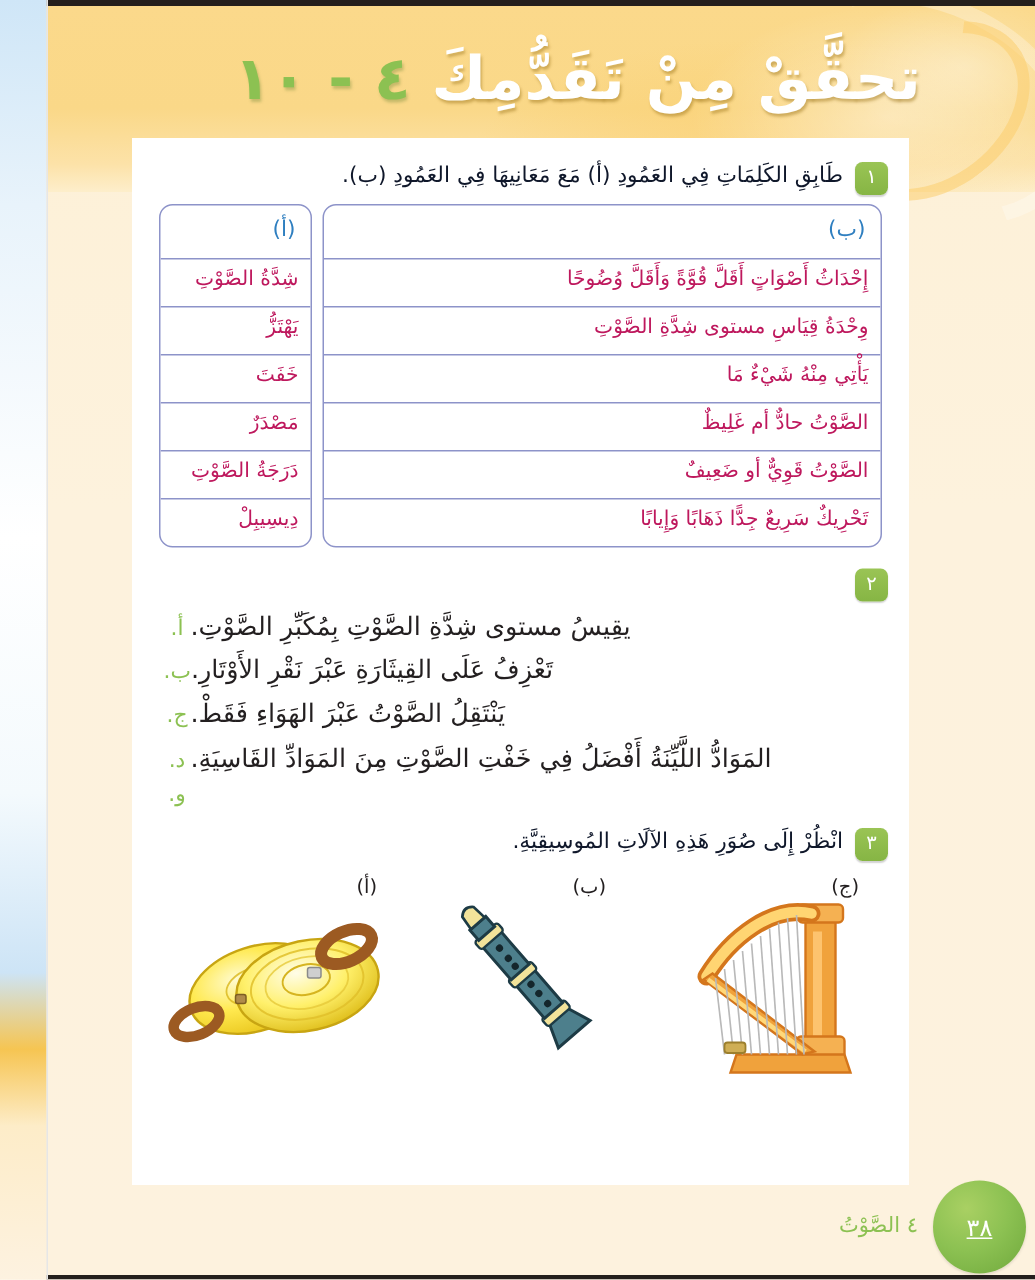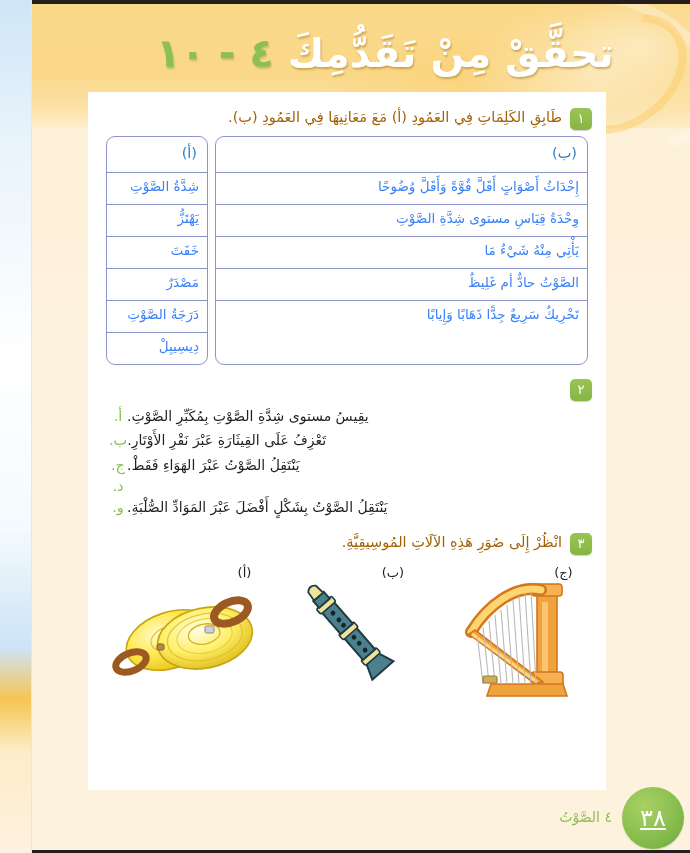--- a/index.html
+++ b/index.html
@@ -68,40 +68,40 @@
   .q{display:flex;flex-direction:row;align-items:flex-start;margin-bottom:4px;}
   .q-badge{
     flex:0 0 auto;width:22px;height:22px;border-radius:5px;
     background:linear-gradient(180deg,#9ac455 0%,#86b544 100%);
     color:#fff;font-size:13px;line-height:22px;text-align:center;
     margin-left:8px;margin-top:2px;
     box-shadow:0 1px 1px rgba(0,0,0,.18);
   }
   .q-text{
     flex:1 1 auto;text-align:right;
-    font-size:14.5px;line-height:1.55;color:#a16207;
+    font-size:14.5px;line-height:1.55;color:#0f172a;
     direction:rtl;
   }
 
   
   .match-wrap{
     display:flex;flex-direction:row;justify-content:flex-end;
     gap:7px;margin:6px 4px 12px 4px;
   }
   .col{
     border:1.6px solid #8d93c9;border-radius:9px;
     overflow:hidden;background:#fff;
   }
   .col.col-a{flex:0 0 100px;}
   .col.col-b{flex:1 1 auto;}
   .col .cell{
     border-bottom:1.4px solid #8d93c9;
     padding:4px 8px 5px 8px;
     text-align:right;direction:rtl;
-    font-size:13.5px;line-height:1.45;color:#3b82f6;
+    font-size:13.5px;line-height:1.45;color:#be185d;
     white-space:nowrap;
   }
   .col .cell:last-child{border-bottom:none;}
   .col .cell.head{
     color:#2f7fc0;font-size:14.5px;
     padding:6px 10px 7px 8px;
   }
   .col.col-a .cell{min-height:22px;}
   .col.col-b .cell{min-height:22px;}
 
@@ -110,21 +110,21 @@
     display:flex;flex-direction:row;align-items:baseline;
     justify-content:flex-end;
     margin:2px 24px 2px 0;
   }
   .sub-letter{
     flex:0 0 auto;color:#8cc152;font-size:14.5px;
     margin-left:7px;min-width:18px;text-align:center;
   }
   .sub-text{
     flex:0 0 auto;text-align:center;direction:rtl;
-    font-size:14px;line-height:1.6;color:#231f20;
+    font-size:17px;line-height:1.6;color:#231f20;
   }
 
   
   .figs{
     display:flex;flex-direction:row;justify-content:space-around;
     align-items:flex-end;margin-top:10px;padding:0 10px 4px 10px;
   }
   .fig{position:relative;width:150px;height:135px;}
   .fig-label{
     position:absolute;top:0;left:6px;
@@ -134,21 +134,21 @@
 
   
   .footer-chapter{
     position:absolute;z-index:5;right:78px;bottom:28px;
     color:#8cc152;font-size:14px;direction:rtl;margin-left:29px;
   }
   .page-dot{
     position:absolute;z-index:5;right:6px;bottom:4px;
     width:62px;height:62px;border-radius:50%;
     background:radial-gradient(circle at 36% 30%, #a9d063 0%, #8cc152 48%, #6fa83c 100%);
-    color:#fff;font-size:24px;
+    color:#fff;font-size:16px;
     display:flex;align-items:center;justify-content:center;
     box-shadow:0 1px 2px rgba(0,0,0,.12);
     text-decoration:underline;
   }
 </style>
 </head>
 <body>
 
 <div class="page">
 
@@ -172,20 +172,21 @@
         <div class="q-text">طَابِقِ الكَلِمَاتِ فِي العَمُودِ (أ) مَعَ مَعَانِيهَا فِي العَمُودِ (ب).</div>
       </div>
 
       <div class="match-wrap">
         <div class="col col-b">
           <div class="cell head">(ب)</div>
           <div class="cell">إِحْدَاثُ أَصْوَاتٍ أَقَلَّ قُوَّةً وَأَقَلَّ وُضُوحًا</div>
           <div class="cell">وِحْدَةُ قِيَاسِ مستوى شِدَّةِ الصَّوْتِ</div>
           <div class="cell">يَأْتِي مِنْهُ شَيْءٌ مَا</div>
           <div class="cell">الصَّوْتُ حادٌّ أم غَلِيظٌ</div>
+          <div class="cell">الصَّوْتُ قَوِيٌّ أو ضَعِيفٌ</div>
           <div class="cell">تَحْرِيكٌ سَرِيعٌ جِدًّا ذَهَابًا وَإِيابًا</div>
         </div>
         <div class="col col-a">
           <div class="cell head">(أ)</div>
           <div class="cell">شِدَّةُ الصَّوْتِ</div>
           <div class="cell">يَهْتَزُّ</div>
           <div class="cell">خَفَتَ</div>
           <div class="cell">مَصْدَرٌ</div>
           <div class="cell">دَرَجَةُ الصَّوْتِ</div>
           <div class="cell">دِيسِيبِلْ</div>
@@ -203,24 +204,24 @@
         </div>
         <div class="sub">
           <div class="sub-text">تَعْزِفُ عَلَى القِيثَارَةِ عَبْرَ نَقْرِ الأَوْتَارِ.</div>
           <div class="sub-letter">ب.</div>
         </div>
         <div class="sub">
           <div class="sub-text">يَنْتَقِلُ الصَّوْتُ عَبْرَ الهَوَاءِ فَقَطْ.</div>
           <div class="sub-letter">ج.</div>
         </div>
         <div class="sub">
+          <div class="sub-text">المَوَادُّ اللَّيِّنَةُ أَفْضَلُ فِي خَفْتِ الصَّوْتِ مِنَ المَوَادِّ القَاسِيَةِ.</div>
           <div class="sub-letter">د.</div>
         </div>
         <div class="sub">
-          <div class="sub-text">يَنْتَقِلُ الصَّوْتُ بِشَكْلٍ أَفْضَلَ عَبْرَ المَوَادِّ الصُّلْبَةِ.</div>
           <div class="sub-letter">و.</div>
         </div>
       </div>
 
       <div class="q" style="margin-top:12px;">
         <div class="q-badge">٣</div>
         <div class="q-text">انْظُرْ إِلَى صُوَرِ هَذِهِ الآلَاتِ المُوسِيقِيَّةِ.</div>
       </div>
 
       <div class="figs">

